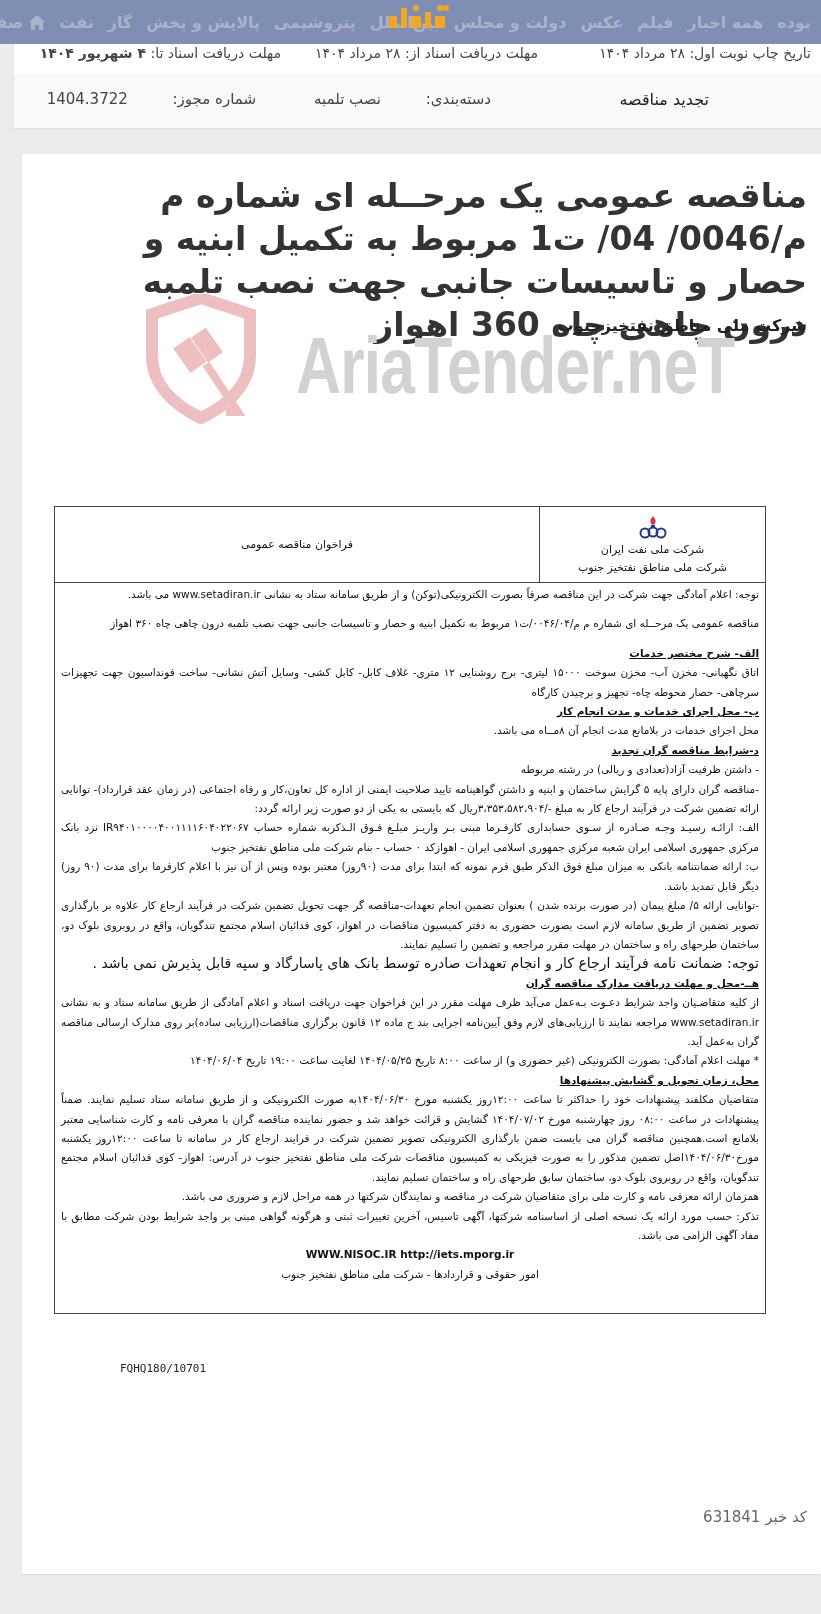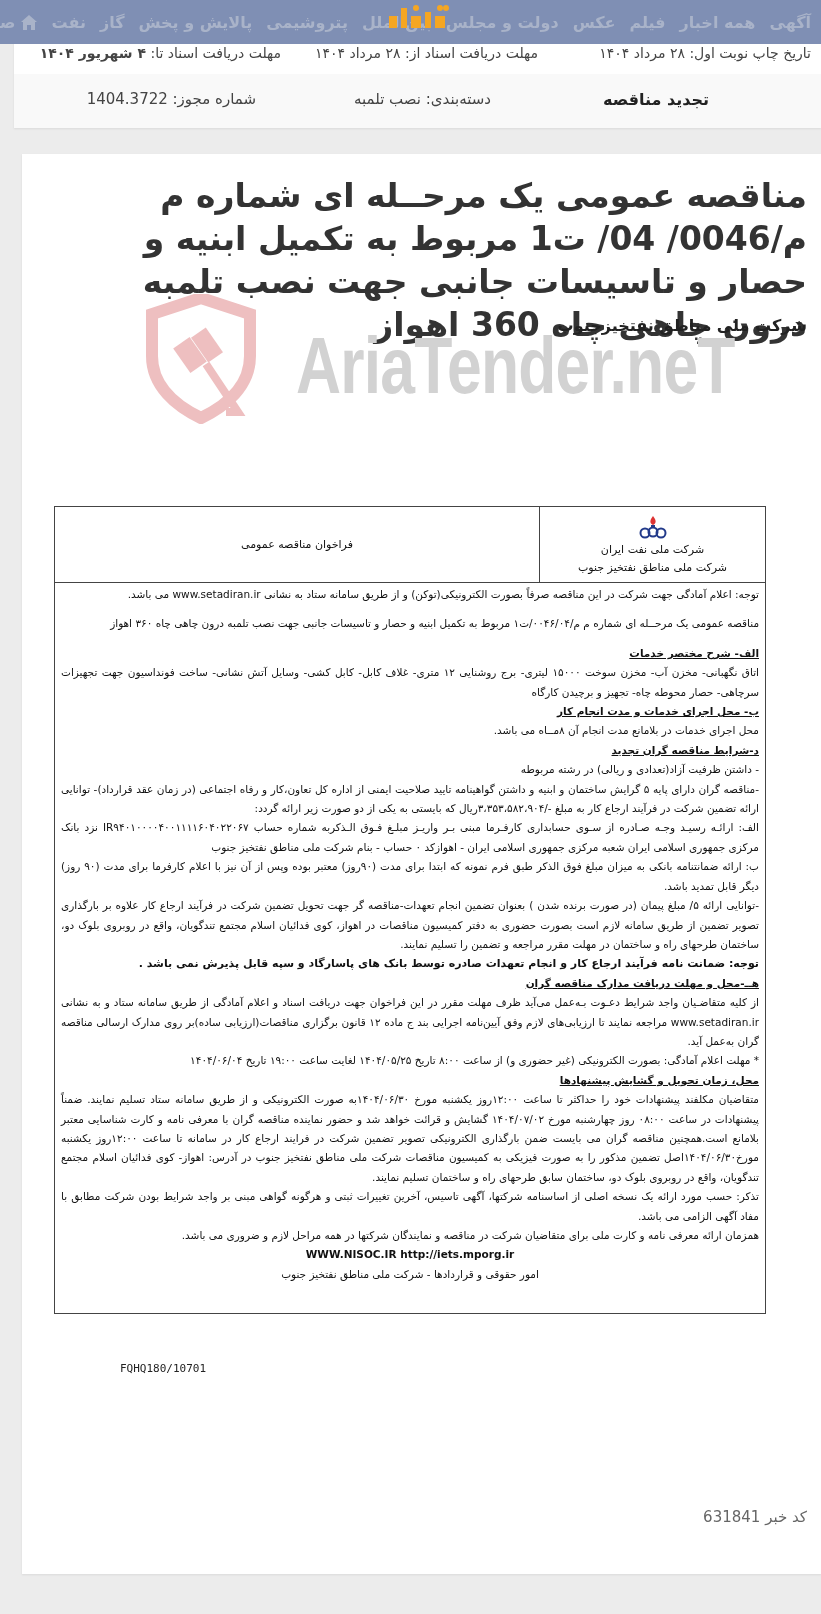--- a/index.html
+++ b/index.html
@@ -11,40 +11,40 @@
   .topnav .item { color: #a9b3c9; font-size: 16px; font-weight: bold; font-family: "DejaVu Sans", sans-serif; }
   .topnav .home { display: flex; align-items: center; gap: 6px; }
   .topnav .logo { position: absolute; left: 383px; top: 2px; width: 70px; height: 30px; }
 
   .card { position: absolute; background: #fff; box-shadow: 0 1px 2px rgba(0,0,0,0.08); }
   .info-card { left: 14px; top: 0; width: 807px; height: 128px; background: #fff; }
   .dates-row { position: absolute; top: 44px; left: 0; right: 0; height: 24px; direction: rtl; }
   .dates-row span { position: absolute; top: 1px; font-size: 14px; color: #444; white-space: nowrap; }
   .dates-row b { font-weight: bold; }
   .meta-row { position: absolute; top: 74px; left: 14px; width: 807px; height: 54px; background: #f9f9f9; direction: rtl; }
-  .meta-row span { position: absolute; top: 16px; font-size: 15px; color: #444; white-space: nowrap; }
-  .meta-row .renew { font-weight: bold; color: #222; font-size: 16px; }
+  .meta-row span { position: absolute; top: 16px; font-size: 15px; color: #444; white-space: nowrap; margin-left: 40px; }
+  .meta-row .renew { font-weight: normal; color: #222; font-size: 16px; }
 
   .main-card { left: 22px; top: 154px; width: 799px; height: 1420px; }
   .headline { position: absolute; right: 14px; top: 20px; width: 720px; direction: rtl; font-size: 33px; line-height: 43px; font-weight: bold; color: #333; font-family: "DejaVu Sans", sans-serif; letter-spacing: -0.5px; }
   .company { position: absolute; right: 14px; top: 162px; direction: rtl; font-size: 16px; font-weight: bold; color: #222; }
 
   .watermark { position: absolute; left: 124px; top: 140px; width: 640px; height: 140px; pointer-events: none; text-decoration: underline; }
   .wm-text { position: absolute; left: 150px; top: 26px; font-size: 80px; font-weight: bold; color: #d2d2d2; font-family: "Liberation Sans", sans-serif; letter-spacing: -1px; transform: scaleX(0.78); transform-origin: left top; white-space: nowrap; }
 
   .notice { position: absolute; left: 32px; top: 352px; width: 712px; height: 808px; border: 1.5px solid #444; background: #fff; font-family: "DejaVu Sans", sans-serif; color: #111; direction: rtl; }
   .notice-head { position: absolute; top: 0; left: 0; right: 0; height: 76px; border-bottom: 1.5px solid #444; }
   .notice-head .right-cell { position: absolute; right: 0; top: 0; width: 226px; height: 76px; border-left: 1.5px solid #444; text-align: center; font-size: 11px; }
   .notice-head .left-cell { position: absolute; left: 0; top: 0; width: 484px; height: 76px; text-align: center; font-size: 11px; line-height: 76px; }
   .nioc-logo { display: block; margin: 8px auto 2px; width: 34px; height: 24px; }
   .notice-body { position: absolute; top: 78px; left: 6px; right: 6px; font-size: 10.5px; line-height: 19.4px; text-align: justify; }
   .notice-body p { margin: 0; }
   .notice-body .gap { height: 10px; }
   .notice-body .sec { text-decoration: underline; font-weight: bold; }
-  .notice-body .bold { font-weight: bold; font-size: 11px; }
+  .notice-body .bold { font-weight: normal; font-size: 14px; }
   .notice-body .center { text-align: center; }
   .ltr { direction: ltr; unicode-bidi: embed; font-weight: bold; }
 
   .ref-code { position: absolute; left: 98px; top: 1208px; font-family: "DejaVu Sans Mono", monospace; font-size: 11px; color: #222; }
   .news-code { position: absolute; right: 14px; top: 1354px; direction: rtl; font-size: 15px; color: #666; }
 </style>
 </head>
 <body>
 
 <div class="card info-card">
@@ -70,21 +70,21 @@
     </a>
     <a class="item">نفت</a>
     <a class="item">گاز</a>
     <a class="item">پالایش و پخش</a>
     <a class="item">پتروشیمی</a>
     <a class="item">بین‌الملل</a>
     <a class="item">دولت و مجلس</a>
     <a class="item">عکس</a>
     <a class="item">فیلم</a>
     <a class="item">همه اخبار</a>
-    <a class="item">آگهی</a>
+    <a class="item">بوده</a>
   </div>
   <svg class="logo" viewBox="0 0 70 30">
     <rect x="6" y="14" width="8" height="12" fill="#f5a623"></rect>
     <rect x="18" y="6" width="6" height="20" fill="#f5a623"></rect>
     <rect x="28" y="14" width="10" height="12" fill="#f5a623"></rect>
     <rect x="42" y="10" width="6" height="16" fill="#f5a623"></rect>
     <rect x="52" y="14" width="10" height="12" fill="#f5a623"></rect>
     <circle cx="33" cy="6" r="3" fill="#f5a623"></circle>
     <circle cx="57" cy="6" r="3" fill="#f5a623"></circle>
     <circle cx="63" cy="6" r="3" fill="#f5a623"></circle>
@@ -135,22 +135,22 @@
       <p>-مناقصه گران دارای   پایه ۵ گرایش ساختمان و ابنیه  و داشتن گواهینامه تایید صلاحیت ایمنی از اداره کل تعاون،کار و رفاه اجتماعی (در زمان عقد قرارداد)- توانایی ارائه تضمین شرکت در فرآیند ارجاع کار به مبلغ -/۳،۳۵۳،۵۸۲،۹۰۴ریال که بایستی به یکی از دو صورت زیر ارائه گردد:</p>
       <p>الف:  ارائـه رسیـد وجـه صـادره از سـوی حسابداری کارفـرما مبنی بـر واریـز مبلـغ فـوق الـذکربه شماره حساب  IR۹۴۰۱۰۰۰۰۴۰۰۱۱۱۱۶۰۴۰۲۲۰۶۷ نزد بانک  مرکزی جمهوری اسلامی ایران شعبه مرکزی جمهوری اسلامی ایران - اهوازکد ۰ حساب - بنام  شرکت ملی مناطق نفتخیز جنوب</p>
       <p>ب: ارائه ضمانتنامه بانکی به میزان مبلغ فوق الذکر طبق فرم نمونه که ابتدا برای مدت (۹۰روز) معتبر بوده  وپس از آن نیز با اعلام کارفرما برای مدت (۹۰ روز) دیگر قابل تمدید باشد.</p>
       <p>-توانایی ارائه ۵/ مبلغ پیمان (در صورت برنده شدن ) بعنوان تضمین انجام تعهدات-مناقصه گر جهت تحویل تضمین شرکت در فرآیند ارجاع کار علاوه بر بارگذاری تصویر تضمین از طریق سامانه لازم است بصورت حضوری به دفتر کمیسیون مناقصات در اهواز، کوی فدائیان اسلام مجتمع تندگویان، واقع در روبروی بلوک دو، ساختمان طرحهای راه و ساختمان در مهلت مقرر مراجعه و تضمین را تسلیم نمایند.</p>
       <p class="bold">توجه: ضمانت نامه فرآیند ارجاع کار و انجام تعهدات صادره توسط بانک های پاسارگاد و سپه قابل پذیرش نمی باشد .</p>
       <p class="sec">هــ-محل و  مهلت دریافت مدارک مناقصه گران</p>
       <p>از کلیه متقاضـیان واجد شرایط دعـوت بـه‌عمل می‌آید ظرف مهلت مقرر در این فراخوان جهت دریافت اسناد و اعلام آمادگی از طریق سامانه ستاد و به نشانی www.setadiran.ir مراجعه نمایند تا ارزیابی‌های لازم وفق آیین‌نامه اجرایی بند ج ماده ۱۲ قانون برگزاری مناقصات(ارزیابی ساده)بر روی مدارک ارسالی مناقصه گران به‌عمل آید.</p>
       <p>* مهلت اعلام آمادگی: بصورت الکترونیکی (غیر حضوری و) از ساعت ۸:۰۰ تاریخ  ۱۴۰۴/۰۵/۲۵ لغایت ساعت ۱۹:۰۰ تاریخ  ۱۴۰۴/۰۶/۰۴</p>
       <p class="sec">محل، زمان تحویل و گشایش پیشنهادها</p>
       <p>متقاضیان مکلفند پیشنهادات خود را حداکثر تا ساعت ۱۲:۰۰روز  یکشنبه مورخ  ۱۴۰۴/۰۶/۳۰به صورت الکترونیکی و از طریق سامانه ستاد تسلیم نمایند. ضمناً پیشنهادات در ساعت ۰۸:۰۰ روز چهارشنبه مورخ  ۱۴۰۴/۰۷/۰۲ گشایش و قرائت خواهد شد و حضور نماینده مناقصه گران با معرفی نامه و کارت شناسایی معتبر بلامانع است.همچنین مناقصه گران می بایست ضمن بارگذاری الکترونیکی تصویر تضمین شرکت در فرایند ارجاع کار در سامانه تا ساعت ۱۲:۰۰روز  یکشنبه مورخ۱۴۰۴/۰۶/۳۰اصل تضمین مذکور را به صورت فیزیکی به کمیسیون مناقصات شرکت ملی مناطق نفتخیز جنوب در آدرس: اهواز- کوی فدائیان اسلام مجتمع تندگویان، واقع در روبروی بلوک دو، ساختمان سابق طرحهای راه و ساختمان تسلیم نمایند.</p>
+      <p>همزمان ارائه معرفی نامه و کارت ملی برای متقاضیان شرکت در مناقصه و نمایندگان شرکتها در همه مراحل لازم و ضروری می باشد.</p>
       <p>تذکر: حسب مورد ارائه یک نسخه اصلی از اساسنامه شرکتها، آگهی تاسیس، آخرین تغییرات ثبتی و هرگونه گواهی مبنی بر واجد شرایط بودن شرکت مطابق با مفاد آگهی الزامی می باشد.</p>
-      <p>همزمان ارائه معرفی نامه و کارت ملی برای متقاضیان شرکت در مناقصه و نمایندگان شرکتها در همه مراحل لازم و ضروری می باشد.</p>
       <p class="center ltr">WWW.NISOC.IR http://iets.mporg.ir</p>
       <p class="center">امور حقوقی و قراردادها - شرکت ملی مناطق نفتخیز جنوب</p>
     </div>
   </div>
 
   <div class="ref-code">FQHQ180/10701</div>
 
   <div class="news-code">
     <span>کد خبر</span>
     <span>631841</span>

